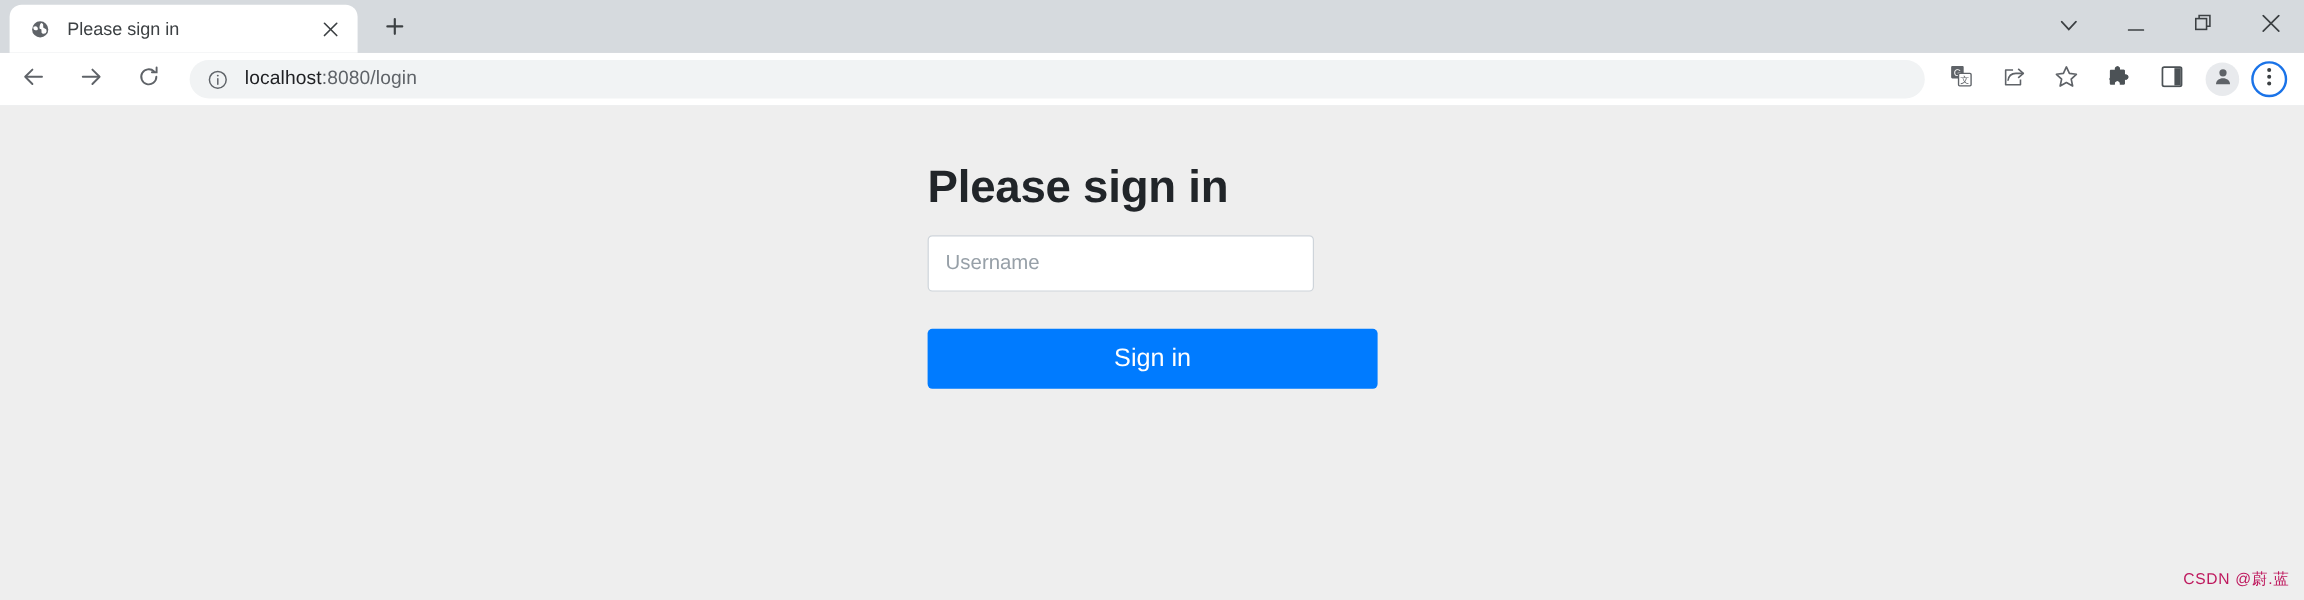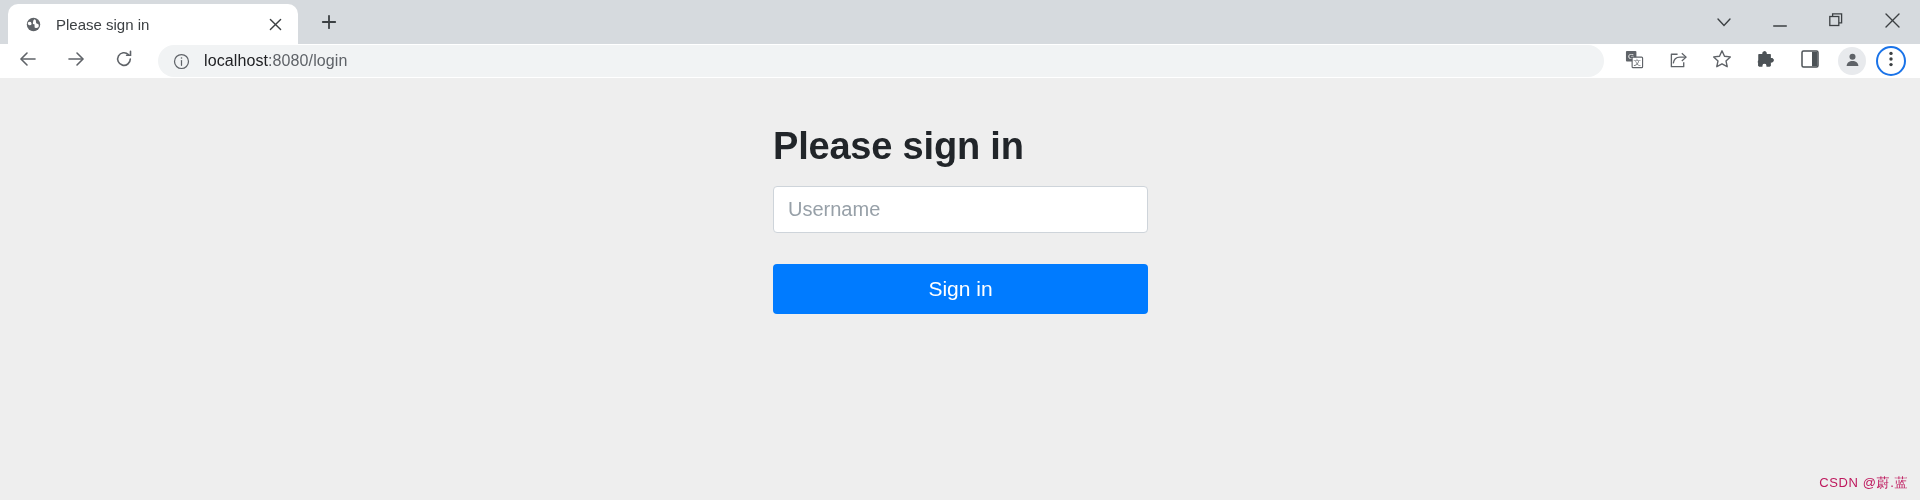--- a/index.html
+++ b/index.html
@@ -96,21 +96,21 @@
   .wc-btn {
     width: 56px;
     height: 44px;
     display: flex;
     align-items: center;
     justify-content: center;
   }
 
   
   .toolbar {
-    height: 34px;
+    height: 44px;
     background: #ffffff;
     display: flex;
     align-items: center;
     padding: 0 8px 0 4px;
     flex: 0 0 auto;
   }
 
   .nav-btn {
     width: 40px;
     height: 34px;
@@ -208,27 +208,27 @@
   .signin-heading {
     font-size: 38px;
     font-weight: bold;
     color: #212529;
     letter-spacing: -0.2px;
     margin-bottom: 18px;
     line-height: 1.1;
   }
 
   .form-field {
-    width: 375px;
+    width: 322px;
     height: 47px;
     background: #ffffff;
     border: 1px solid #ced4da;
     border-radius: 4px;
     padding: 0 14px;
-    font-size: 20px;
+    font-size: 17px;
     color: #495057;
     font-family: "Liberation Sans", sans-serif;
     display: block;
     outline: none;
   }
   .form-field::placeholder { color: #97a0a8; }
 
   .field-gap { height: 13px; }
 
   .signin-button {

